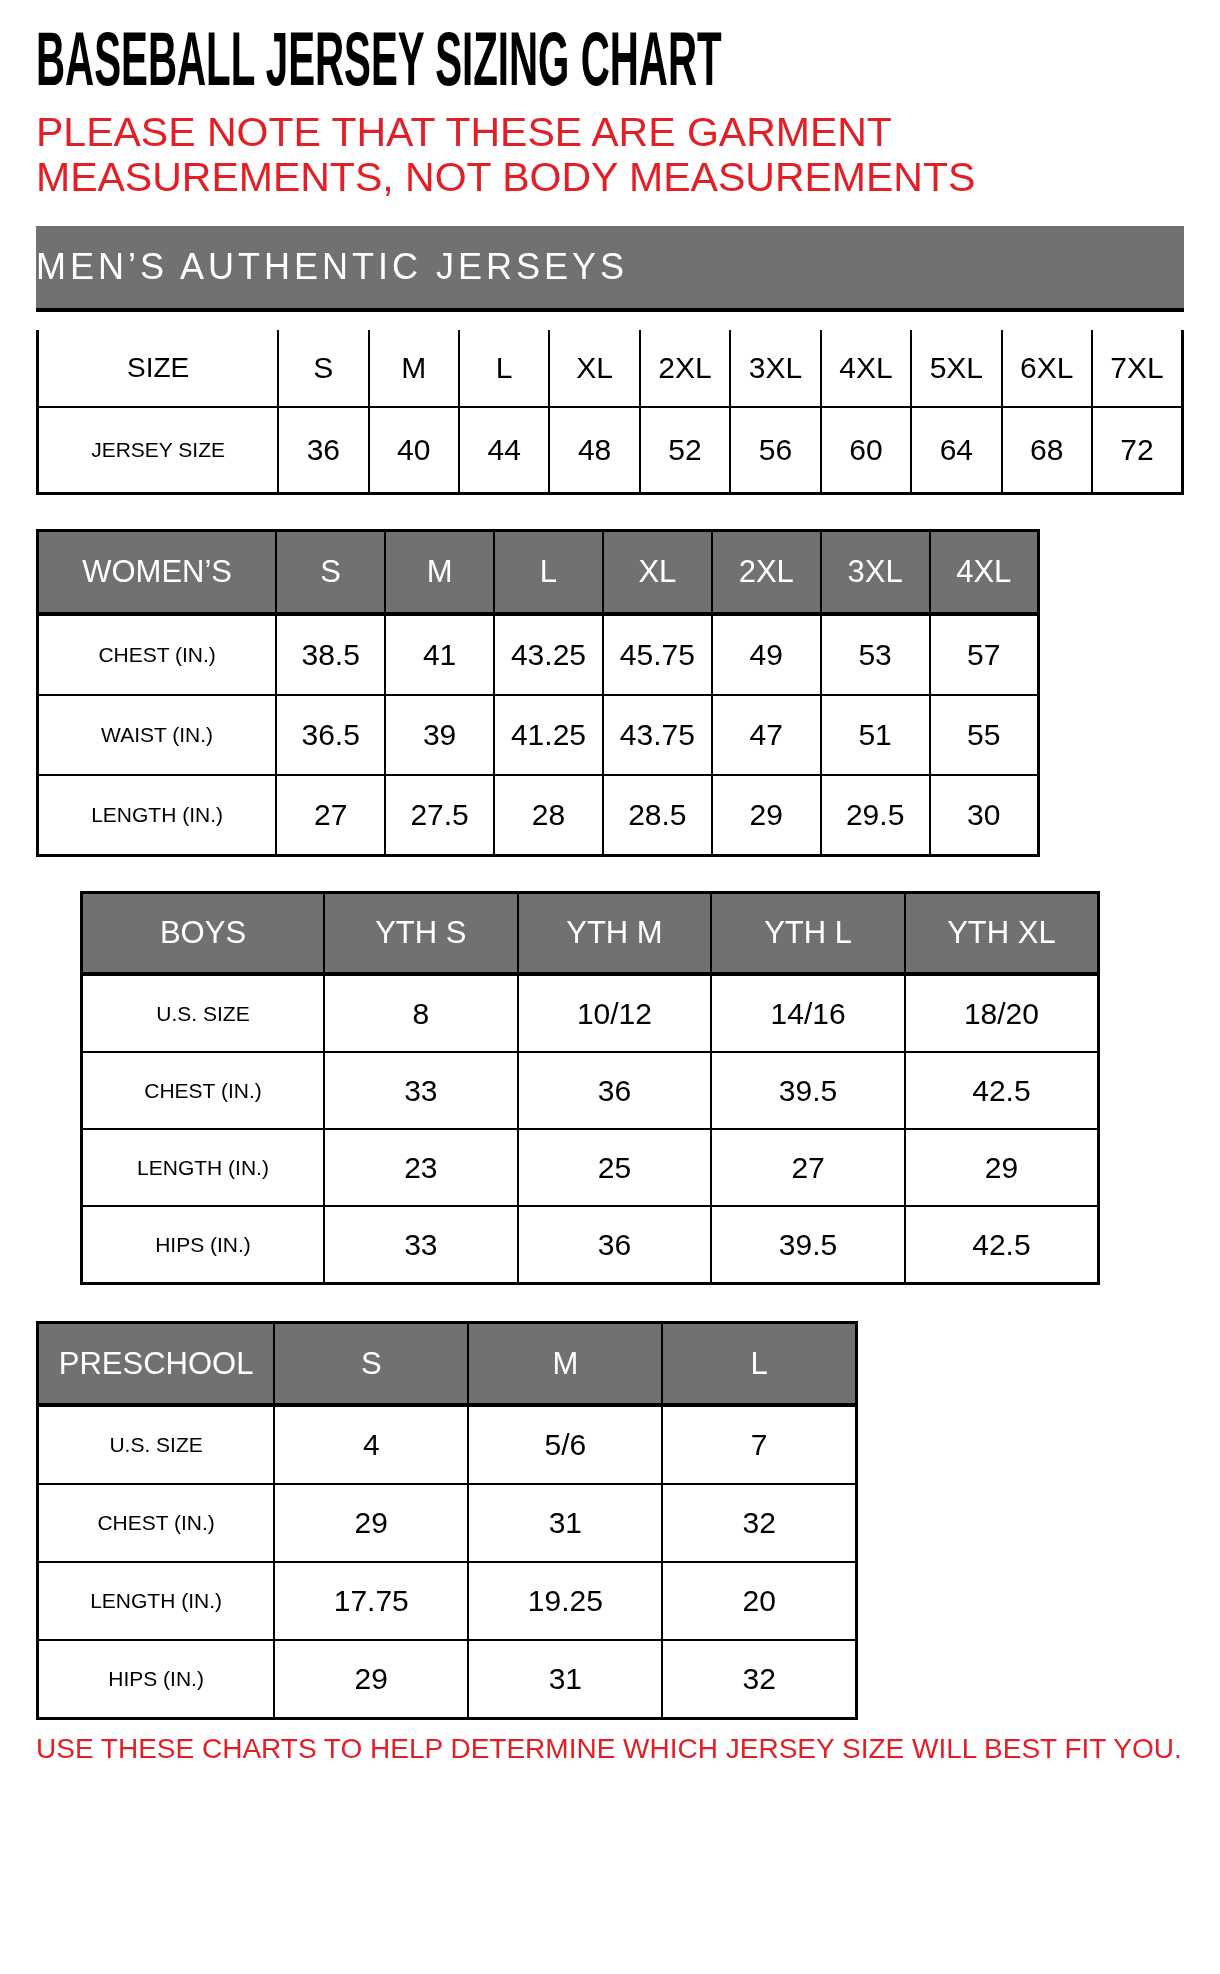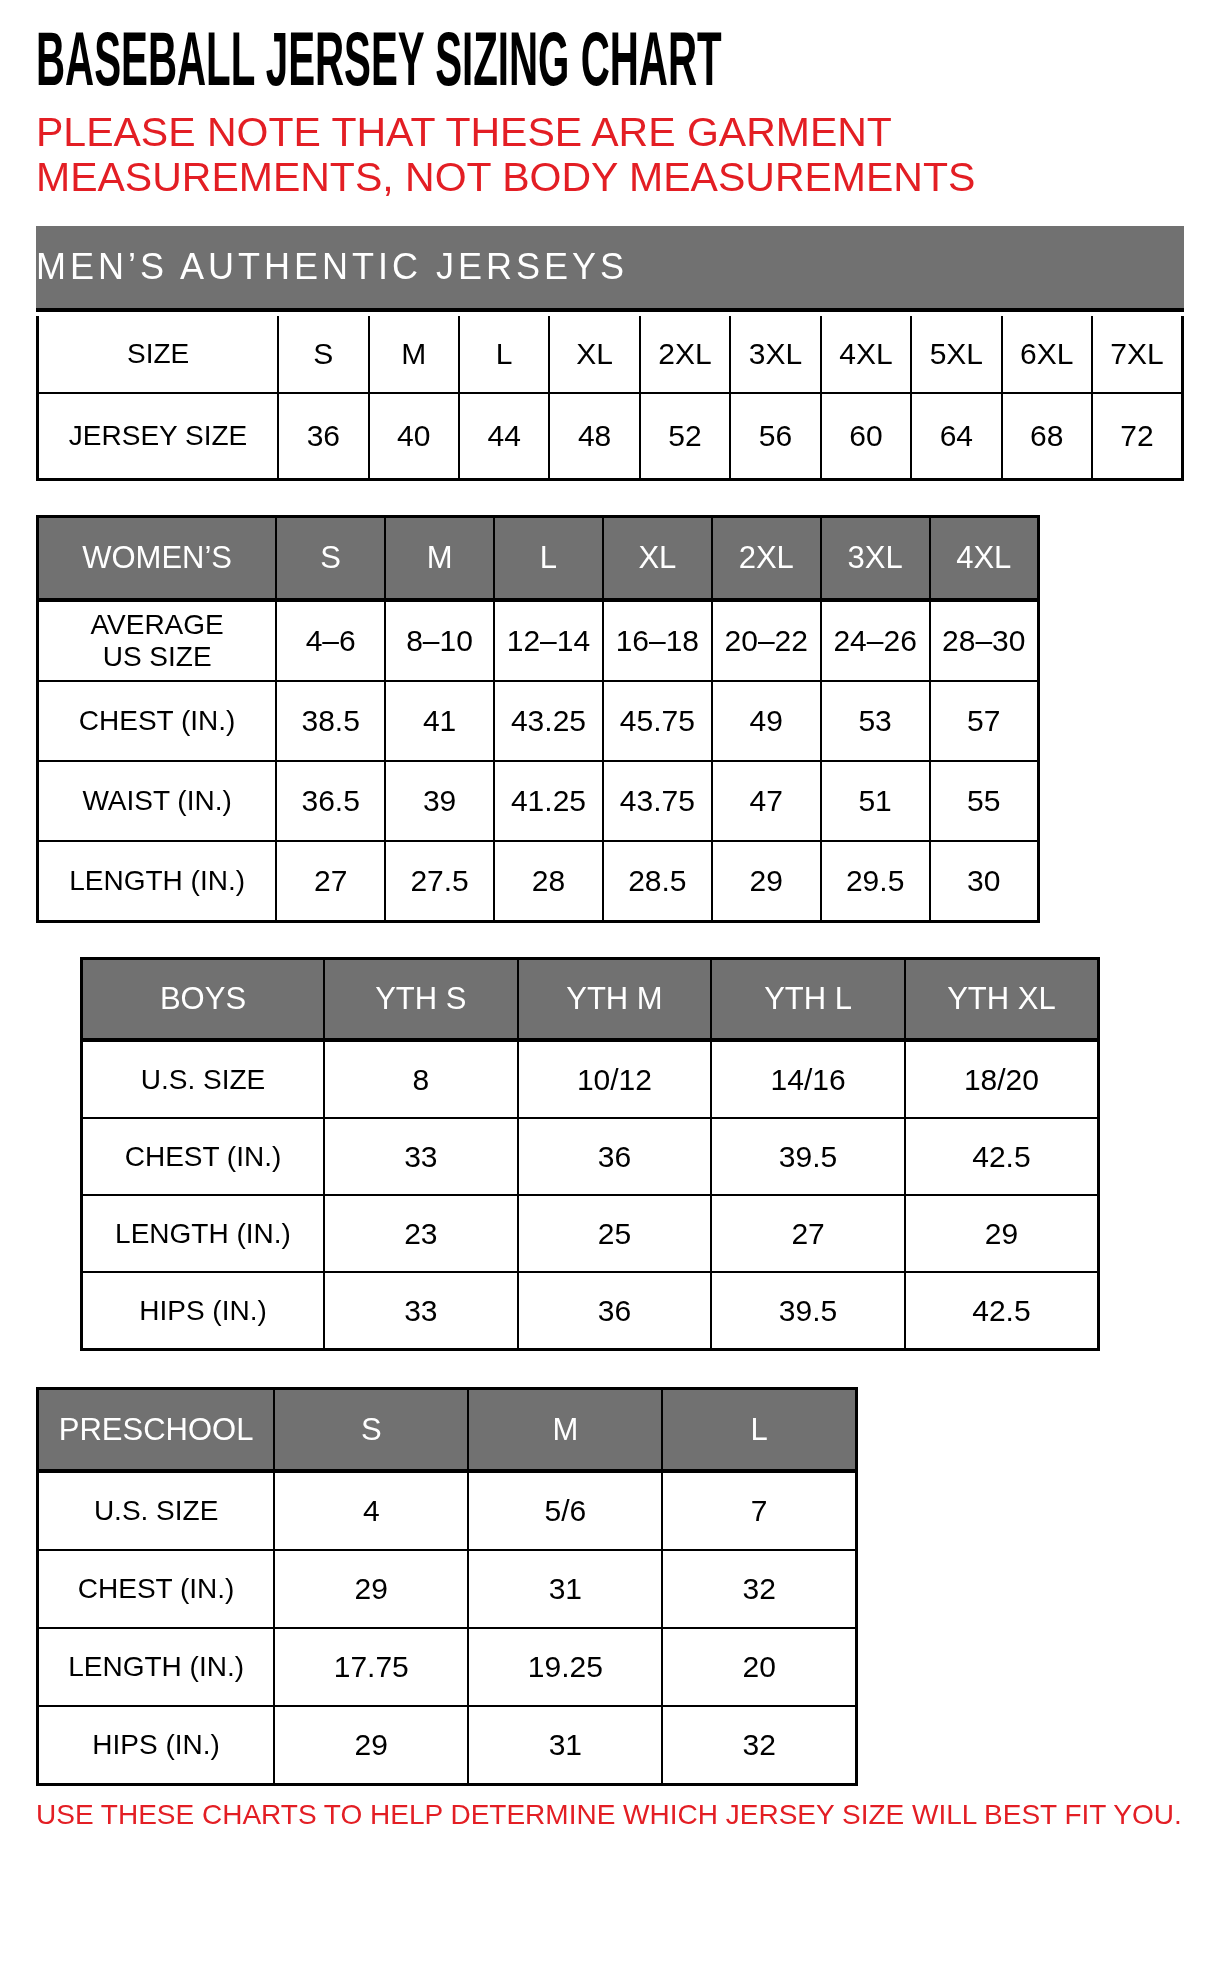--- a/index.html
+++ b/index.html
@@ -25,39 +25,39 @@
   .tbl-section{position:relative;}
   table{
     border-collapse:collapse;table-layout:fixed;
     border:3px solid #000;
   }
   th,td{
     border:2px solid #000;text-align:center;vertical-align:middle;
     font-weight:normal;padding:0;
   }
   td{font-size:30px;}
-  tbody th.rowlabel{font-size:28px;white-space:pre-line;line-height:1.15;}
+  tbody th.rowlabel{font-size:21px;white-space:pre-line;line-height:1.15;}
   
   table.gray-head thead th{
     background:var(--gray);color:#fff;font-size:31px;
     border-bottom-width:4px;
   }
   
   .banner{
     width:1148px;height:82px;line-height:82px;box-sizing:content-box;
     background:var(--gray);color:#fff;text-align:left;
     font-size:36px;letter-spacing:4px;
     border-bottom:4px solid #000;
   }
   
   .mens{width:1148px;border-top:0;}
   .mens thead th{border-top:0;height:76px;font-size:30px;background:#fff;color:#000;}
   .mens thead th:first-child{width:20.8%;font-size:28px;}
   .mens tbody th,.mens tbody td{height:84px;}
-  .mens{margin-top:4px;}
+  .mens{margin-top:18px;}
   .sec-mens{margin-top:26px;}
   
   .womens{width:1004px;margin-top:34px;padding-left:36px;}
   .womens thead th{height:80px;}
   .womens thead th:first-child{width:23.6%;}
   .womens tbody th,.womens tbody td{height:78px;}
   
   .boys{width:1020px;margin-top:34px;margin-left:44px;}
   .boys thead th{height:78px;}
   .boys thead th:first-child{width:23.6%;}
@@ -125,31 +125,20 @@
           <th>M</th>
           <th>L</th>
           <th>XL</th>
           <th>2XL</th>
           <th>3XL</th>
           <th>4XL</th>
         </tr>
       </thead>
       <tbody>
         <tr>
-          <th class="rowlabel">AVERAGE
-US SIZE</th>
-          <td>4–6</td>
-          <td>8–10</td>
-          <td>12–14</td>
-          <td>16–18</td>
-          <td>20–22</td>
-          <td>24–26</td>
-          <td>28–30</td>
-        </tr>
-        <tr>
           <th class="rowlabel">CHEST (IN.)</th>
           <td>38.5</td>
           <td>41</td>
           <td>43.25</td>
           <td>45.75</td>
           <td>49</td>
           <td>53</td>
           <td>57</td>
         </tr>
         <tr>

